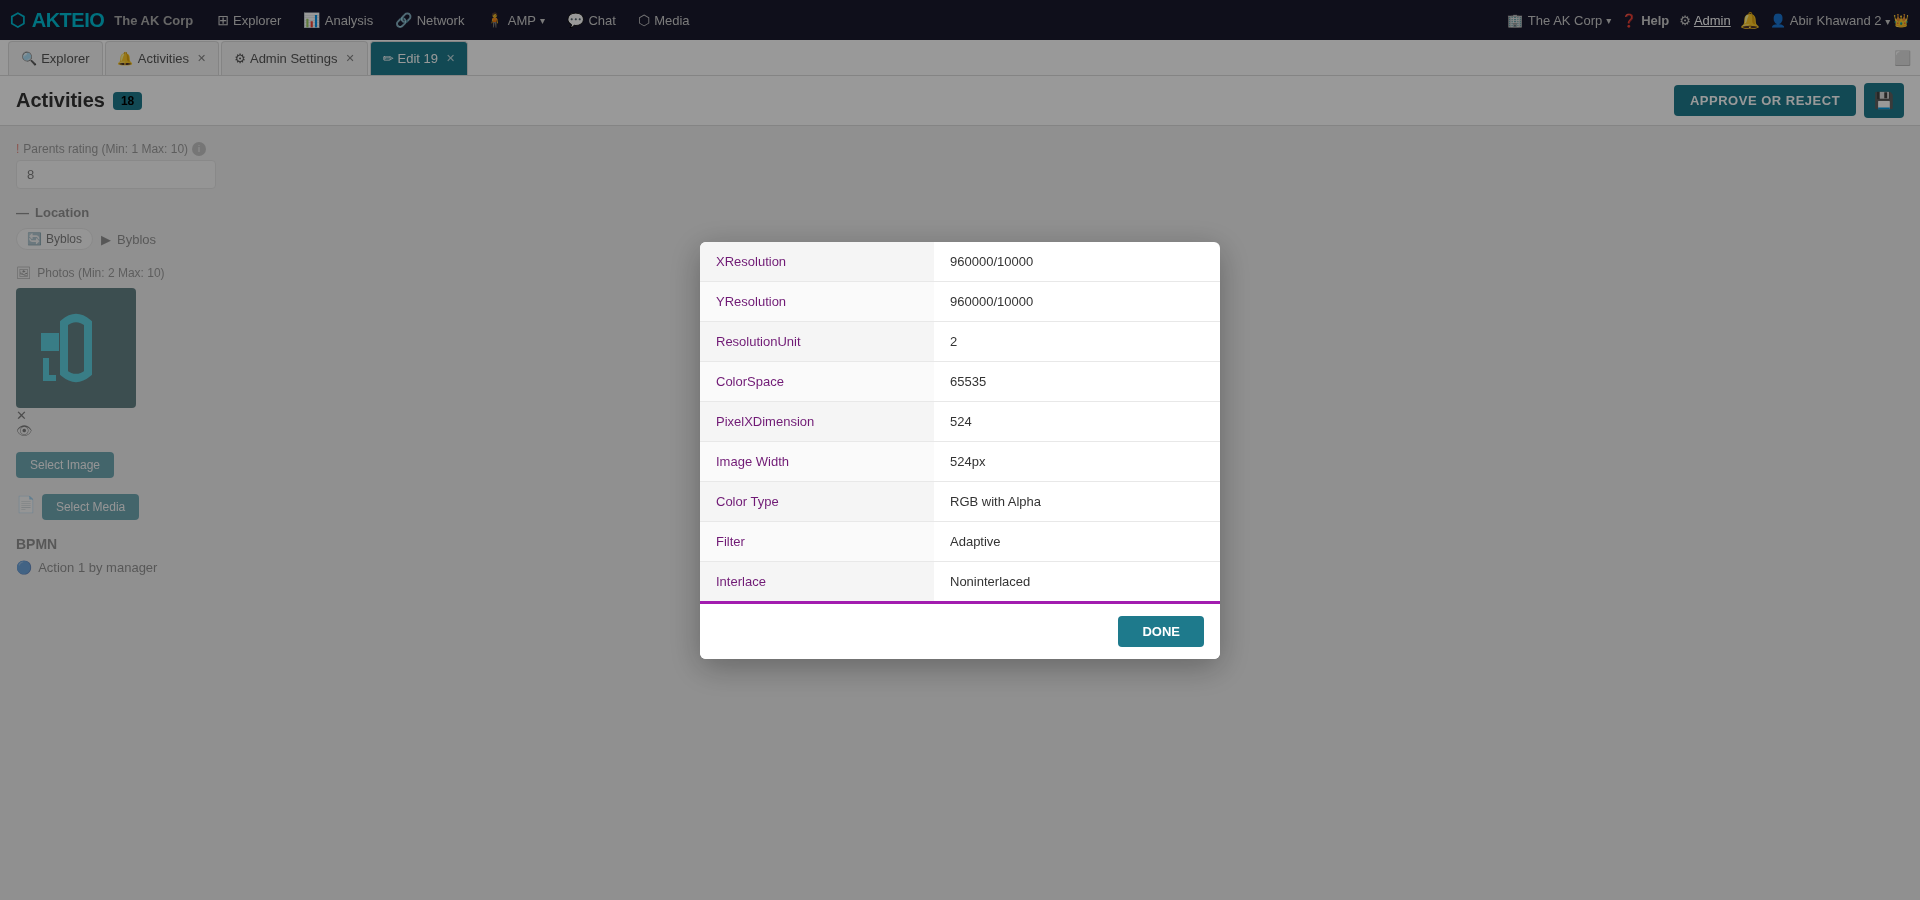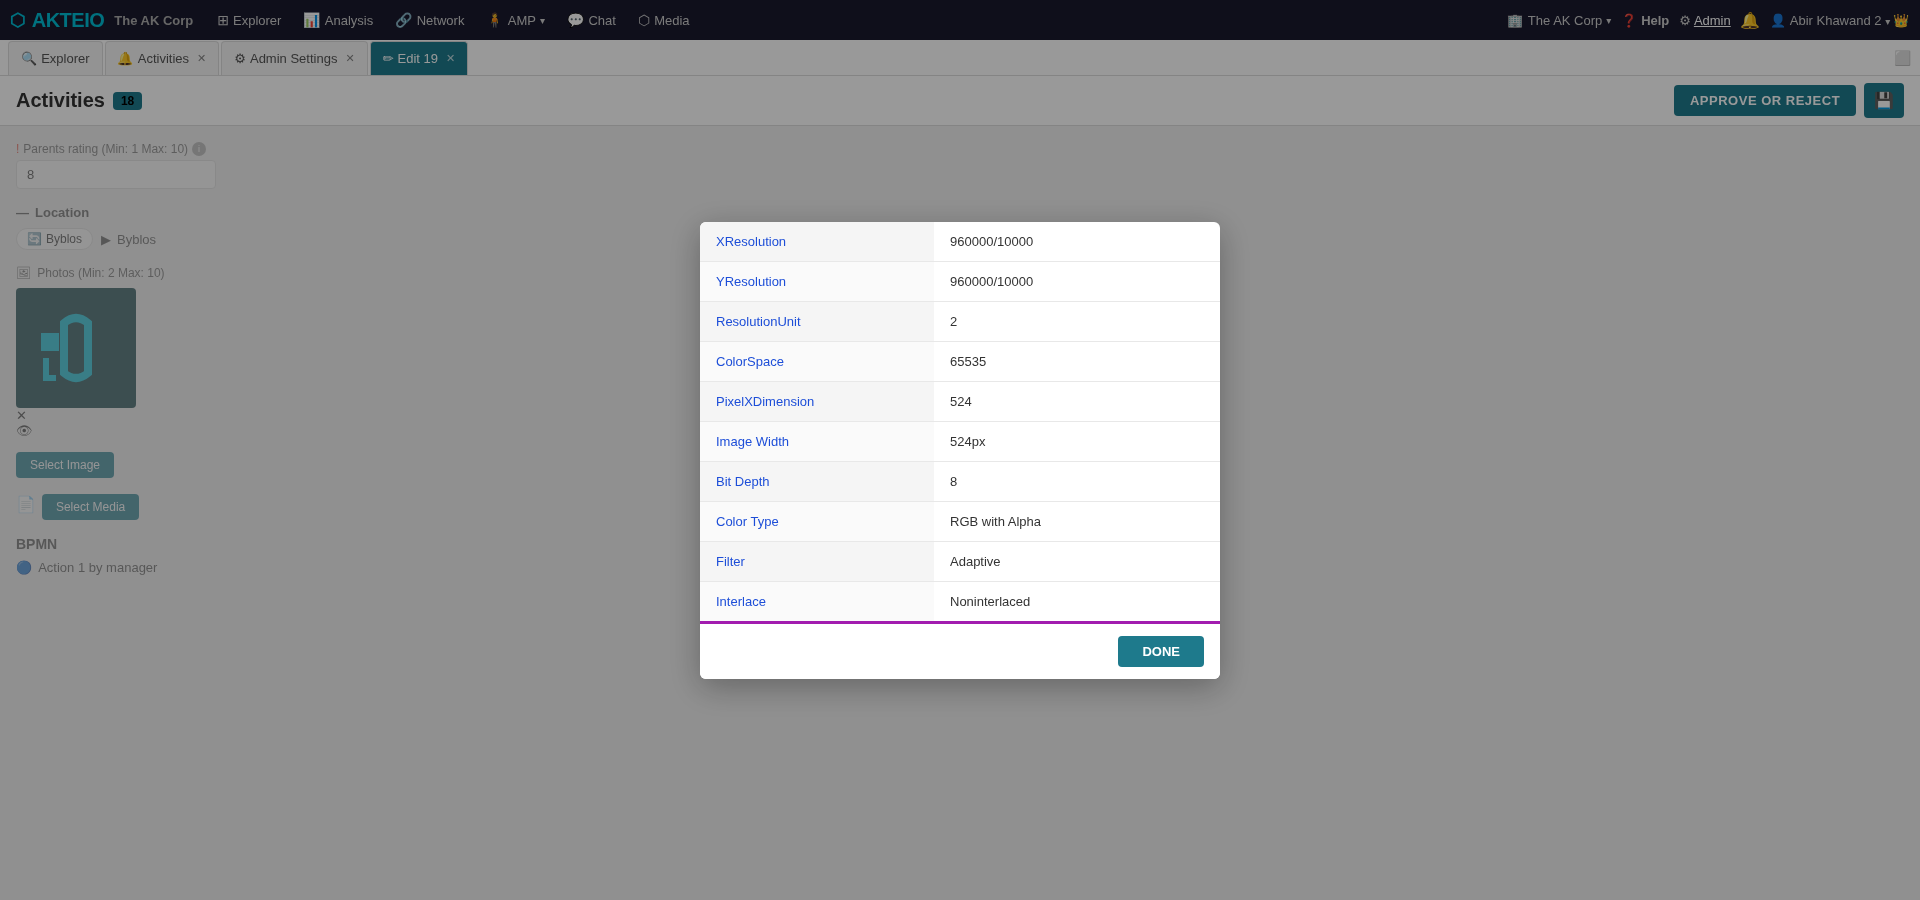--- a/index.html
+++ b/index.html
@@ -123,21 +123,21 @@
       position: relative;
     }
     .modal-body {
       overflow-y: auto;
       flex: 1;
     }
     .modal-table { width: 100%; border-collapse: collapse; }
     .modal-table tr { border-bottom: 1px solid #e8e8e8; }
     .modal-table tr:last-child { border-bottom: none; }
     .modal-table td { padding: 12px 16px; font-size: 13px; }
-    .modal-table td:first-child { color: #1d4ed8; background: #fafafa; width: 45%; font-weight: 500; }
+    .modal-table td:first-child { color: #701a75; background: #fafafa; width: 45%; font-weight: 500; }
     .modal-table td:second-child { color: #333; }
     .modal-table tr:nth-child(odd) td:first-child { background: #f5f5f5; }
     .modal-table tr:nth-child(even) td:first-child { background: #fafafa; }
 
     .modal-footer {
       padding: 12px 16px;
       display: flex;
       justify-content: flex-end;
       border-top: 3px solid #a21caf;
       background: #fff;
@@ -332,24 +332,20 @@
     </tr>
             <tr>
       <td>PixelXDimension</td>
       <td>524</td>
     </tr>
             <tr>
       <td>Image Width</td>
       <td>524px</td>
     </tr>
             <tr>
-      <td>Bit Depth</td>
-      <td>8</td>
-    </tr>
-            <tr>
       <td>Color Type</td>
       <td>RGB with Alpha</td>
     </tr>
             <tr>
       <td>Filter</td>
       <td>Adaptive</td>
     </tr>
             <tr>
       <td>Interlace</td>
       <td>Noninterlaced</td>

